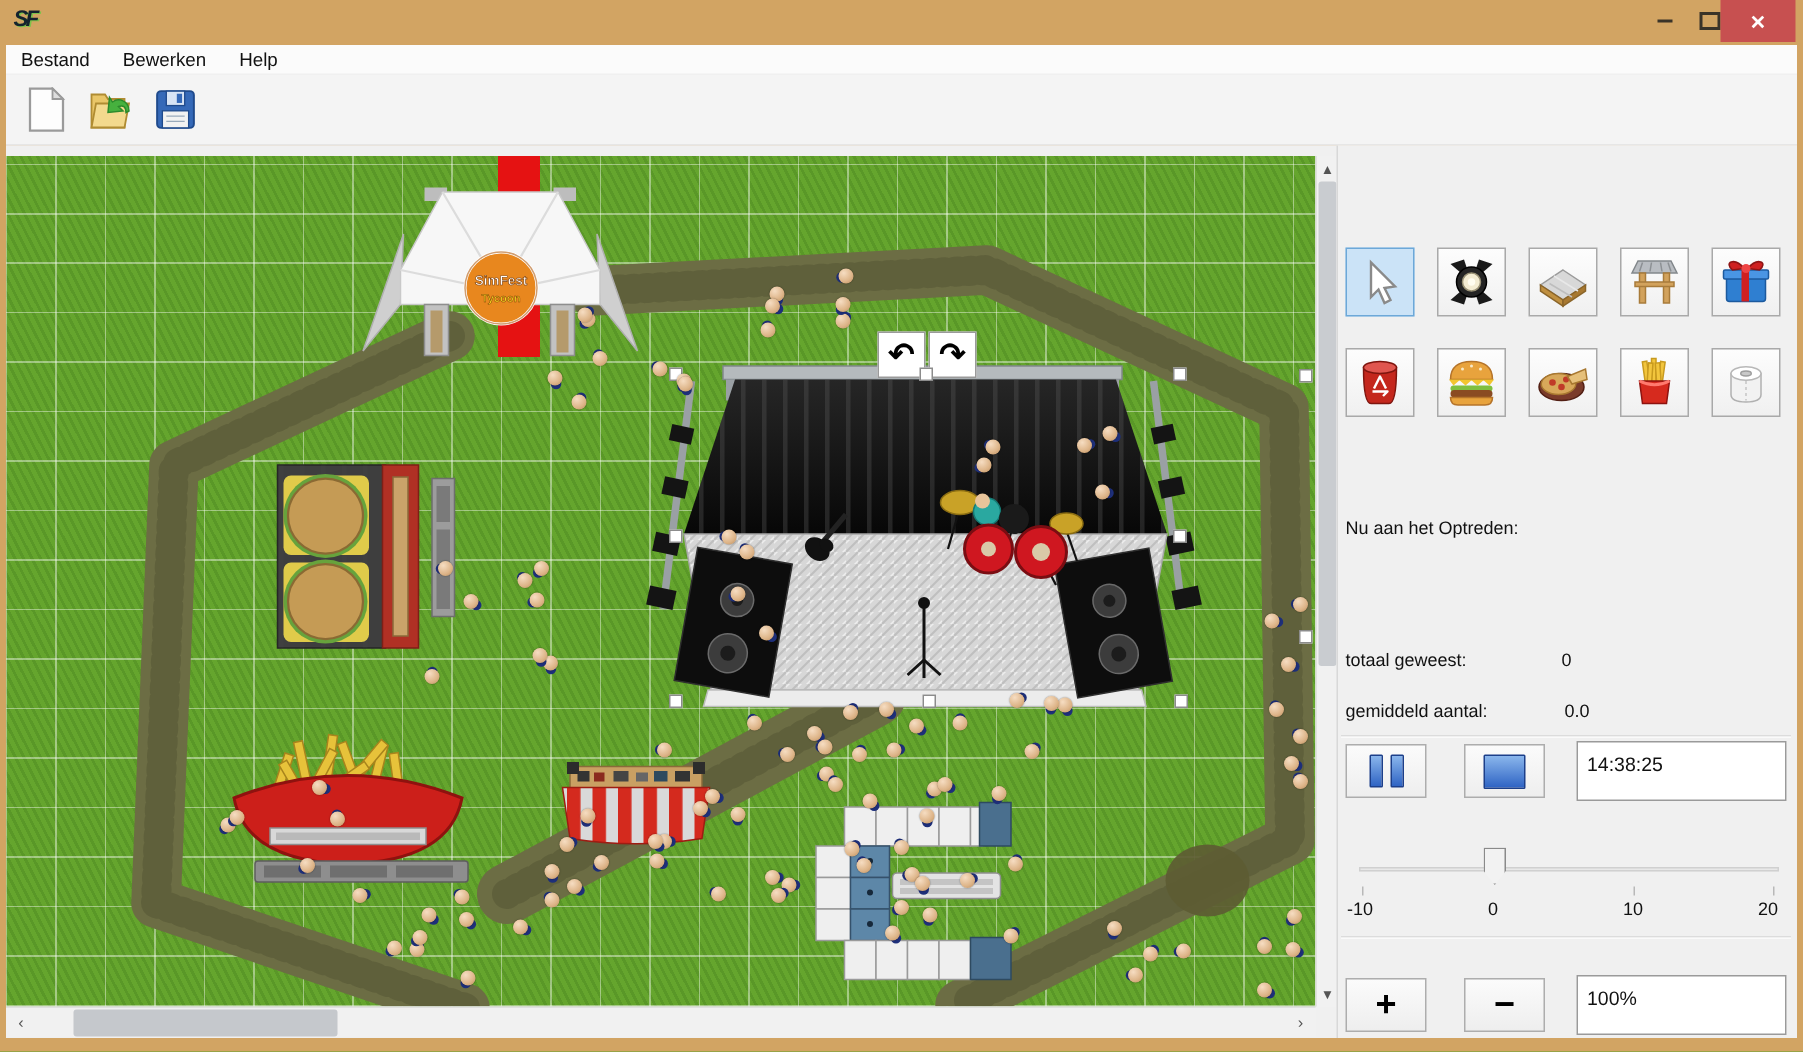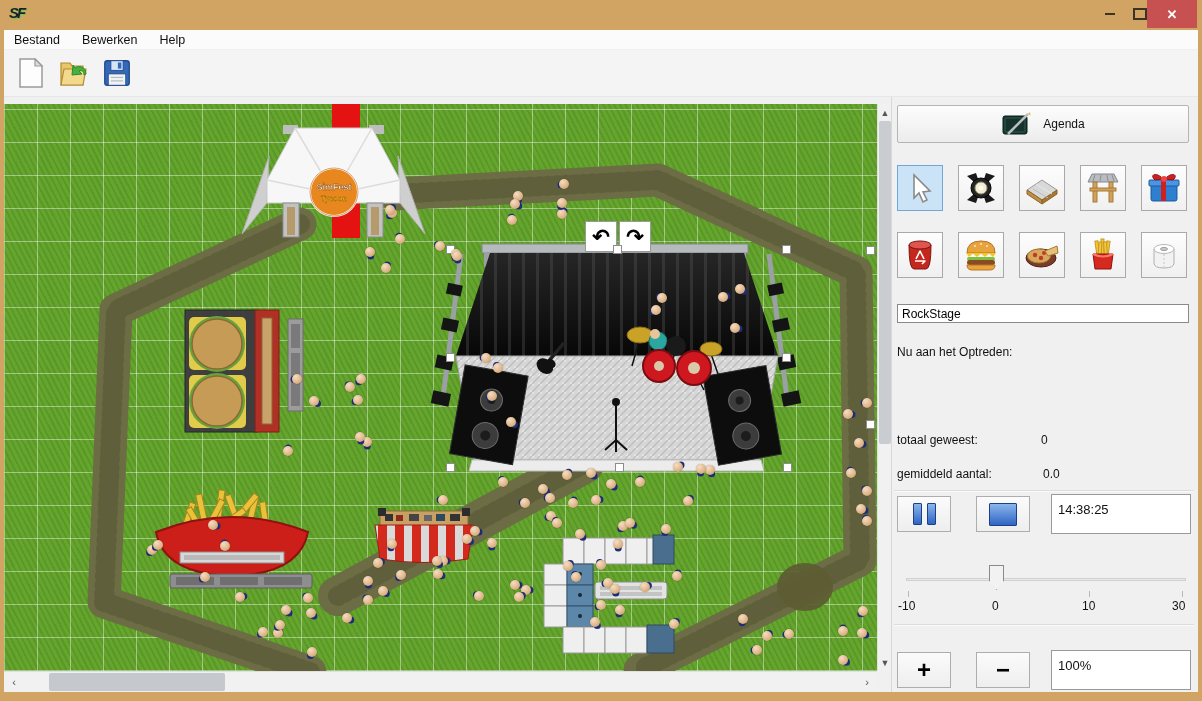--- a/index.html
+++ b/index.html
@@ -821,29 +821,20 @@
     <div class="arrow a-dn">▼</div>
   </div>
   <div class="hscroll">
     <div class="arrow a-l">‹</div>
     <div class="thumb"></div>
     <div class="arrow a-r">›</div>
   </div>
 
   <div class="panel">
 
-    <div class="agenda-btn">
-      <svg class="ic" width="30" height="26" viewBox="0 0 30 26">
-        <rect x="2" y="5" width="24" height="18" rx="2" fill="#16322c" stroke="#0b1d19"></rect>
-        <rect x="4" y="7" width="20" height="14" rx="1" fill="none" stroke="#2e5a50"></rect>
-        <line x1="7" y1="23" x2="27" y2="3" stroke="#b9bfbf" stroke-width="2.5"></line>
-        <polygon points="27,3 29,1 29.5,4.5" fill="#d8b45e"></polygon>
-      </svg>
-      <span>Agenda</span>
-    </div>
 
     <div class="toolbtn selected" style="left:5px; top:68px;">
       <svg class="ic" width="34" height="34" viewBox="0 0 34 34">
         <polygon points="11,4 11,27 16,22 20,31 24,29 20,21 27,20" fill="#fff" stroke="#8a8a8a" stroke-width="1.6"></polygon>
       </svg>
     </div>
     <div class="toolbtn" style="left:66px; top:68px;">
       <svg class="ic" width="36" height="36" viewBox="0 0 36 36">
         <polygon points="18,18 4,6 13,3" fill="#1a1a1a"></polygon>
           <polygon points="18,18 32,6 23,3" fill="#1a1a1a"></polygon>
@@ -930,21 +921,20 @@
     </div>
     <div class="toolbtn" style="left:249px; top:135px;">
       <svg class="ic" width="36" height="36" viewBox="0 0 36 36">
         <path d="M8,12 L8,26 Q8,31 18,31 Q28,31 28,26 L28,12 Z" fill="#f2f2f2" stroke="#b0b0b0"></path>
         <ellipse cx="18" cy="12" rx="10" ry="4.5" fill="#ffffff" stroke="#b8b8b8"></ellipse>
         <ellipse cx="18" cy="12" rx="3.5" ry="1.6" fill="#c9c9c9" stroke="#9e9e9e"></ellipse>
         <line x1="18" y1="17" x2="18" y2="30" stroke="#c4c4c4" stroke-dasharray="2 2"></line>
       </svg>
     </div>
 
-    <input class="txt-input" type="text" value="RockStage" style="">
     <div class="lbl" style="left:5px; top:248px;text-align:right;">Nu aan het Optreden:</div>
 
     <div class="lbl" style="left:5px; top:336px;">totaal geweest:</div>
     <div class="lbl" style="left:149px; top:336px;">0</div>
     <div class="lbl" style="left:5px; top:370px;">gemiddeld aantal:</div>
     <div class="lbl" style="left:151px; top:370px;">0.0</div>
 
     <div class="sep" style="top:393px;"></div>
 
     <div class="panel-btn" style="left:5px; top:399px;">
@@ -957,21 +947,21 @@
     <div class="display-box" style="top:397px;">14:38:25</div>
 
     <div class="slider-track"></div>
     <div class="slider-thumb"></div>
     <div class="tick" style="left:16px;"></div>
     <div class="tick" style="left:197px;"></div>
     <div class="tick" style="left:290px;"></div>
     <div class="tick-lbl" style="left:6px;">-10</div>
     <div class="tick-lbl" style="left:100px;">0</div>
     <div class="tick-lbl" style="left:190px;">10</div>
-    <div class="tick-lbl" style="left:280px;">30</div>
+    <div class="tick-lbl" style="left:280px;">20</div>
 
     <div class="sep" style="top:527px;"></div>
 
     <div class="panel-btn" style="left:5px; top:555px;">+</div>
     <div class="panel-btn" style="left:84px; top:555px;">−</div>
     <div class="display-box" style="top:553px;">100%</div>
   </div>
 </div>
 
 </body></html>

